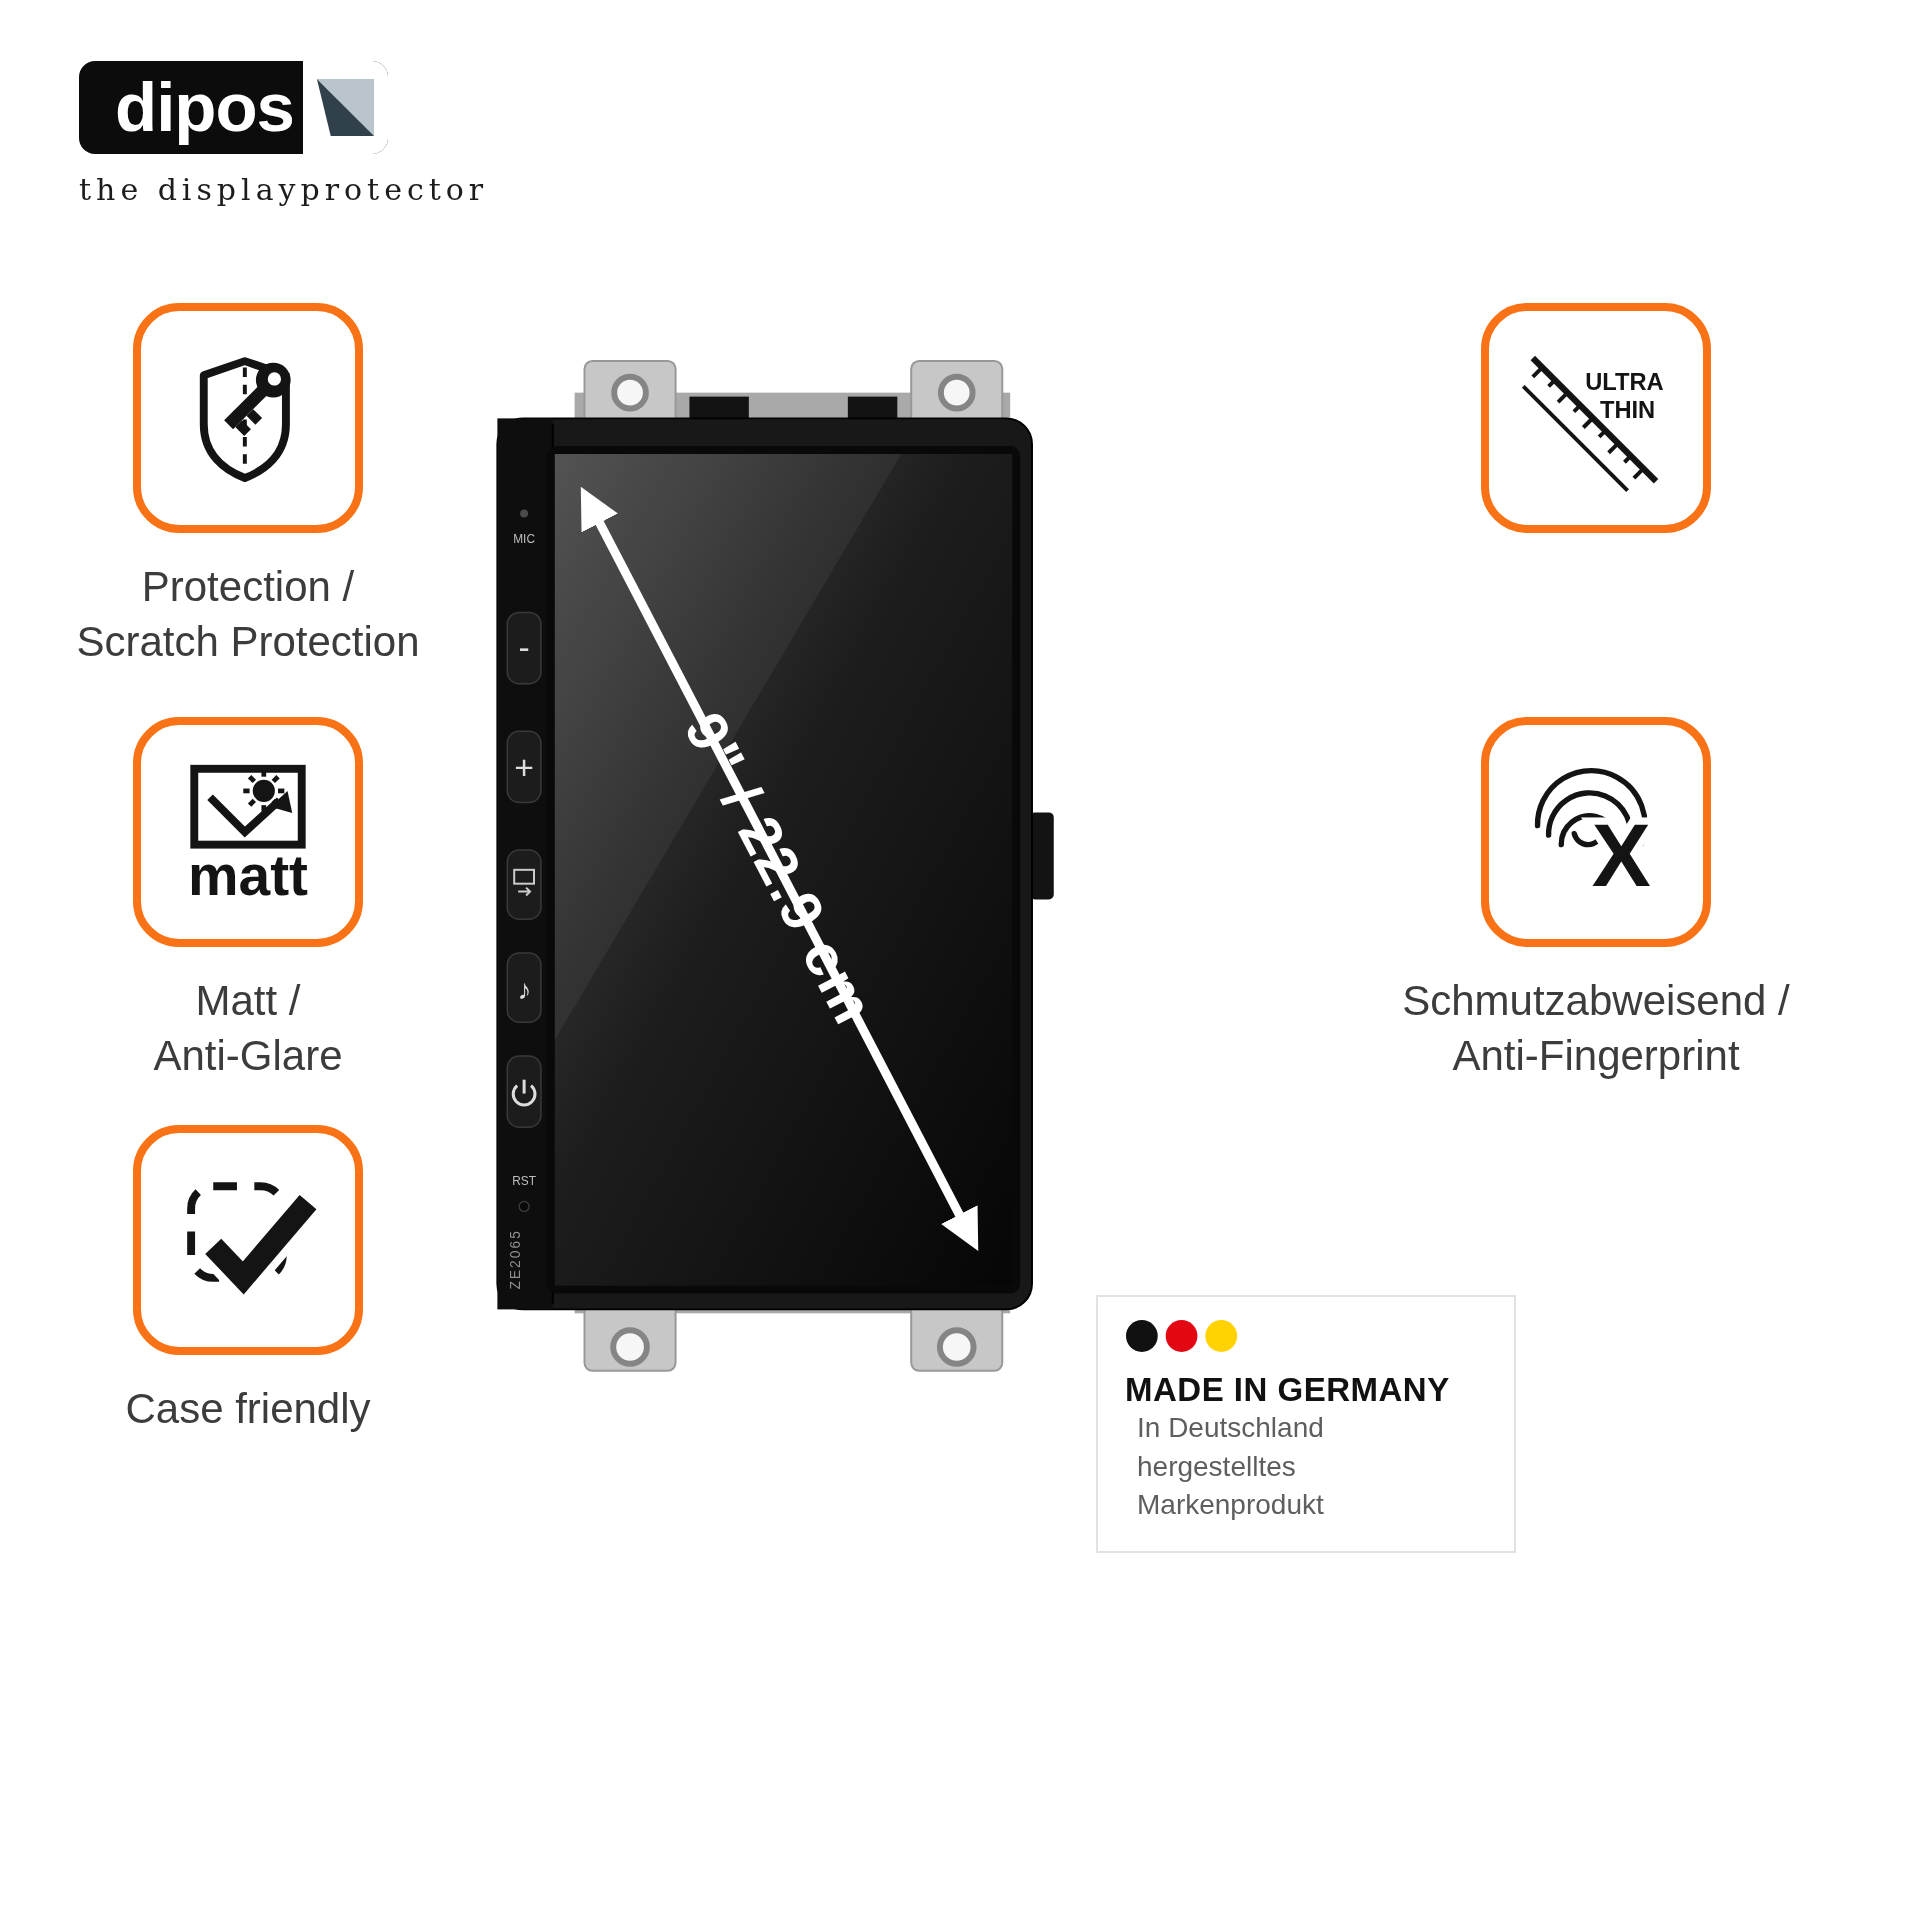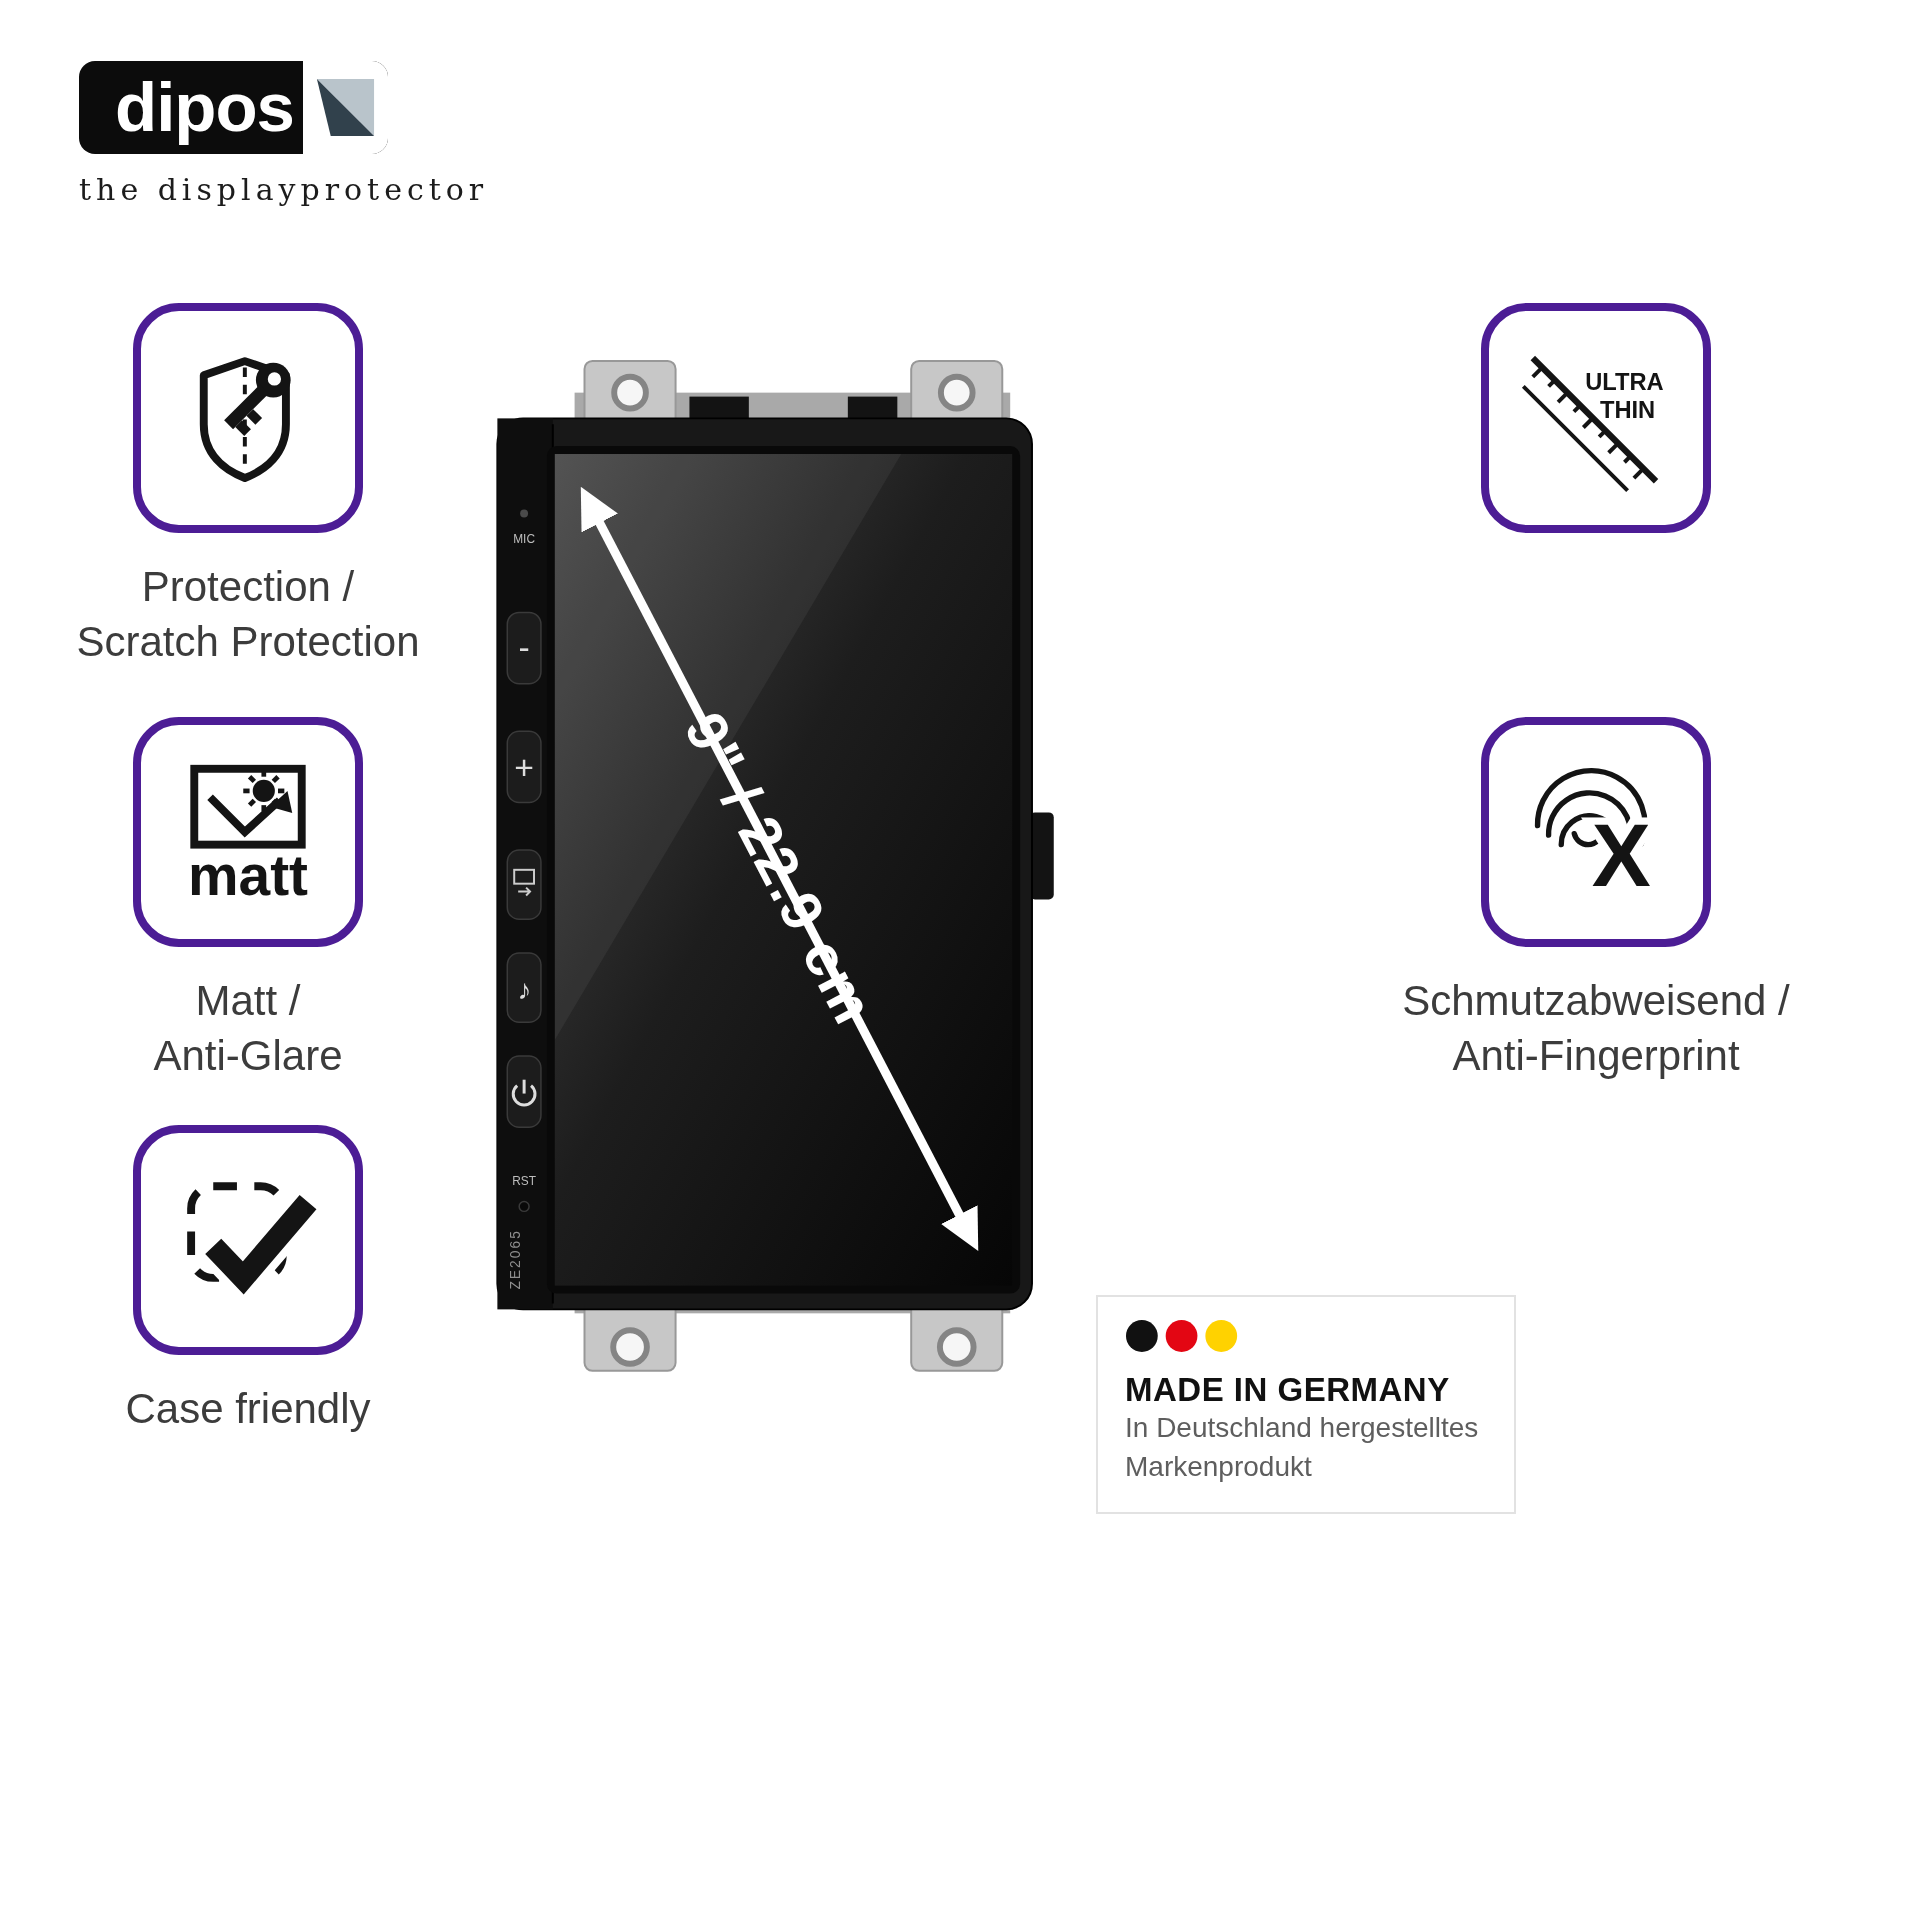--- a/index.html
+++ b/index.html
@@ -9,37 +9,37 @@
   
   .logo-wrap{position:absolute;left:79px;top:61px;}
   .logo-badge{width:309px;height:93px;border-radius:16px;overflow:hidden;display:flex;align-items:stretch;background:#0c0c0c;}
   .logo-text{flex:1;display:flex;align-items:center;padding-left:36px;color:#ffffff;
              font-size:69px;font-weight:bold;letter-spacing:-1px;line-height:1;}
   .logo-fold{width:85px;background:#ffffff;display:flex;align-items:center;justify-content:center;}
   .logo-tagline{margin-top:18px;font-family:"DejaVu Serif",serif;font-size:30px;letter-spacing:5px;color:#1c1c1c;}
 
   
   .feature{position:absolute;display:flex;flex-direction:column;align-items:center;}
-  .icon-box{width:230px;height:230px;border:8px solid #4c1d95;border-radius:46px;background:#fff;
+  .icon-box{width:230px;height:230px;border:8px solid #f97316;border-radius:46px;background:#fff;
             display:flex;align-items:center;justify-content:center;box-sizing:border-box;}
   .feature .label{margin-top:26px;font-size:42px;line-height:1.32;color:#3c3c3c;text-align:center;}
   .f-scratch{left:30px;top:303px;width:436px;}
   .f-matt{left:30px;top:717px;width:436px;}
   .f-fit{left:30px;top:1125px;width:436px;}
   .f-thin{left:1319px;top:303px;width:554px;}
   .f-finger{left:1319px;top:717px;width:554px;}
 
   
   .device-svg{position:absolute;left:436px;top:347px;}
 
   
   .mig{position:absolute;left:1096px;top:1295px;width:420px;box-sizing:border-box;
        border:2px solid #e2e2e2;background:#fff;padding:22px 24px 26px 27px;}
   .mig-title{font-size:33px;font-weight:bold;color:#111;margin-top:14px;letter-spacing:0.5px;}
-  .mig-line{font-size:28px;color:#5e5e5e;line-height:1.38;}
+  .mig-line{font-size:28px;color:#5e5e5e;line-height:1.38;margin-left:12px;}
 </style>
 </head>
 <body>
 
 <div class="canvas">
 
   <div class="logo-wrap">
     <div class="logo-badge">
       <span class="logo-text">dipos</span>
       <span class="logo-fold">

